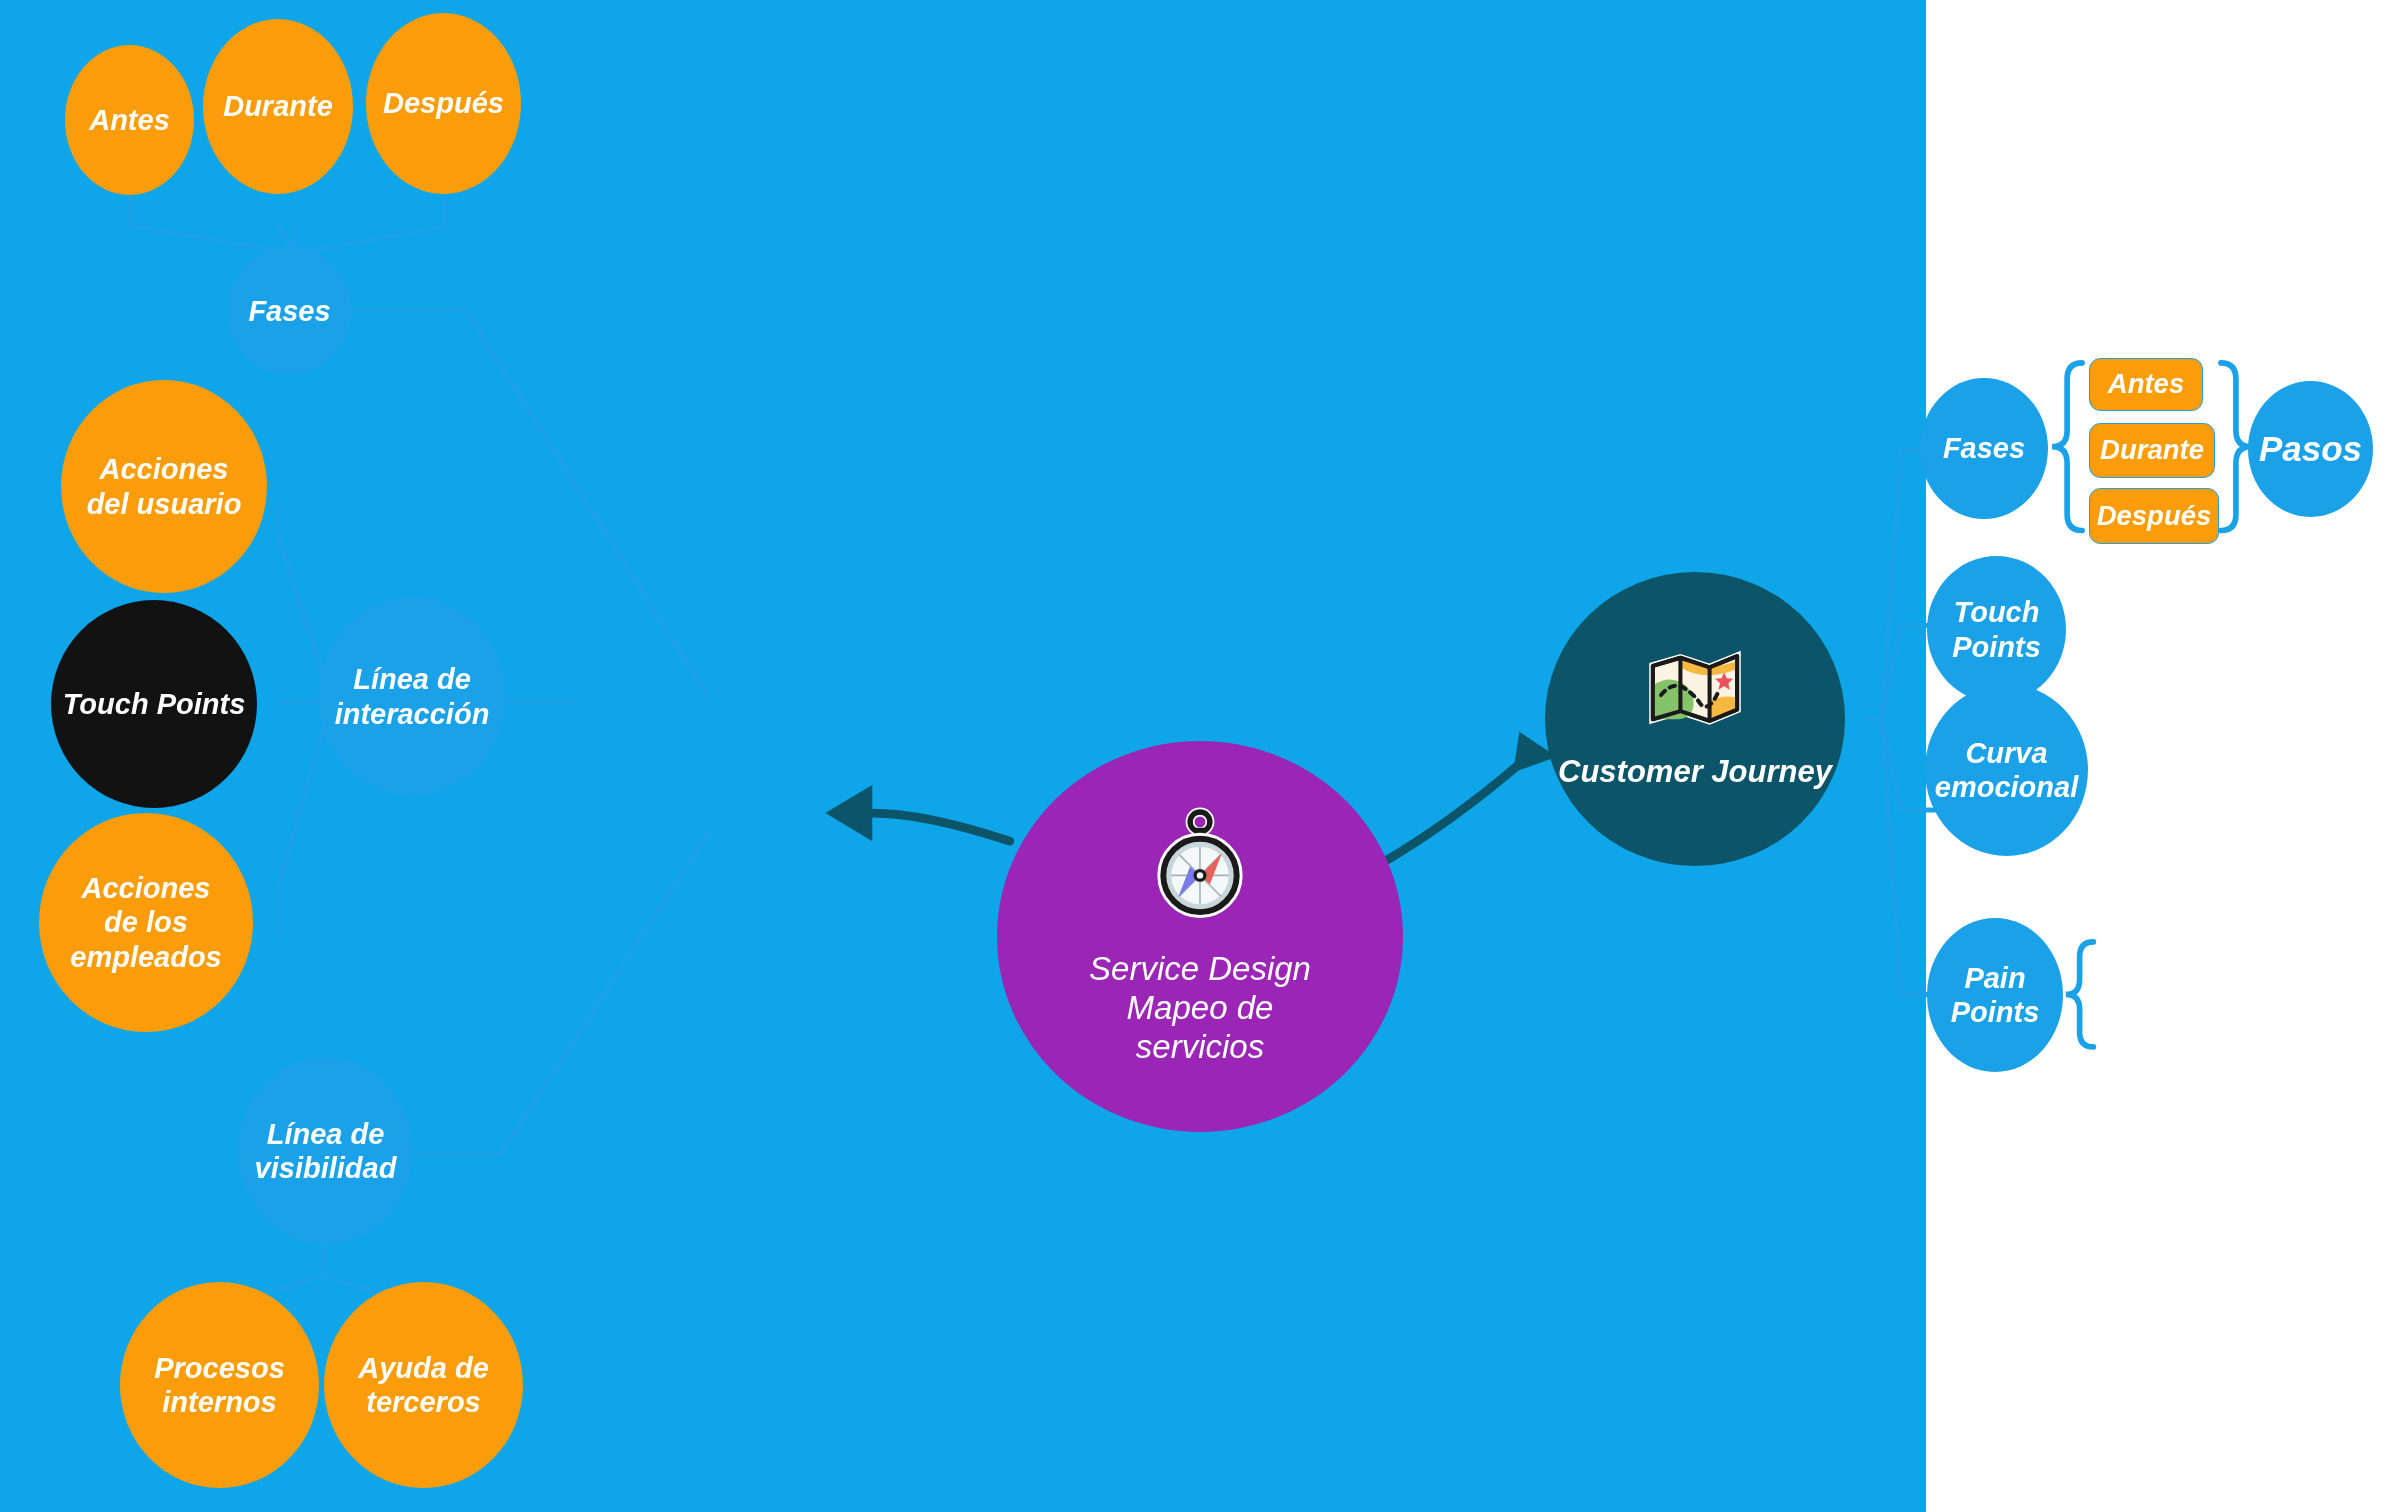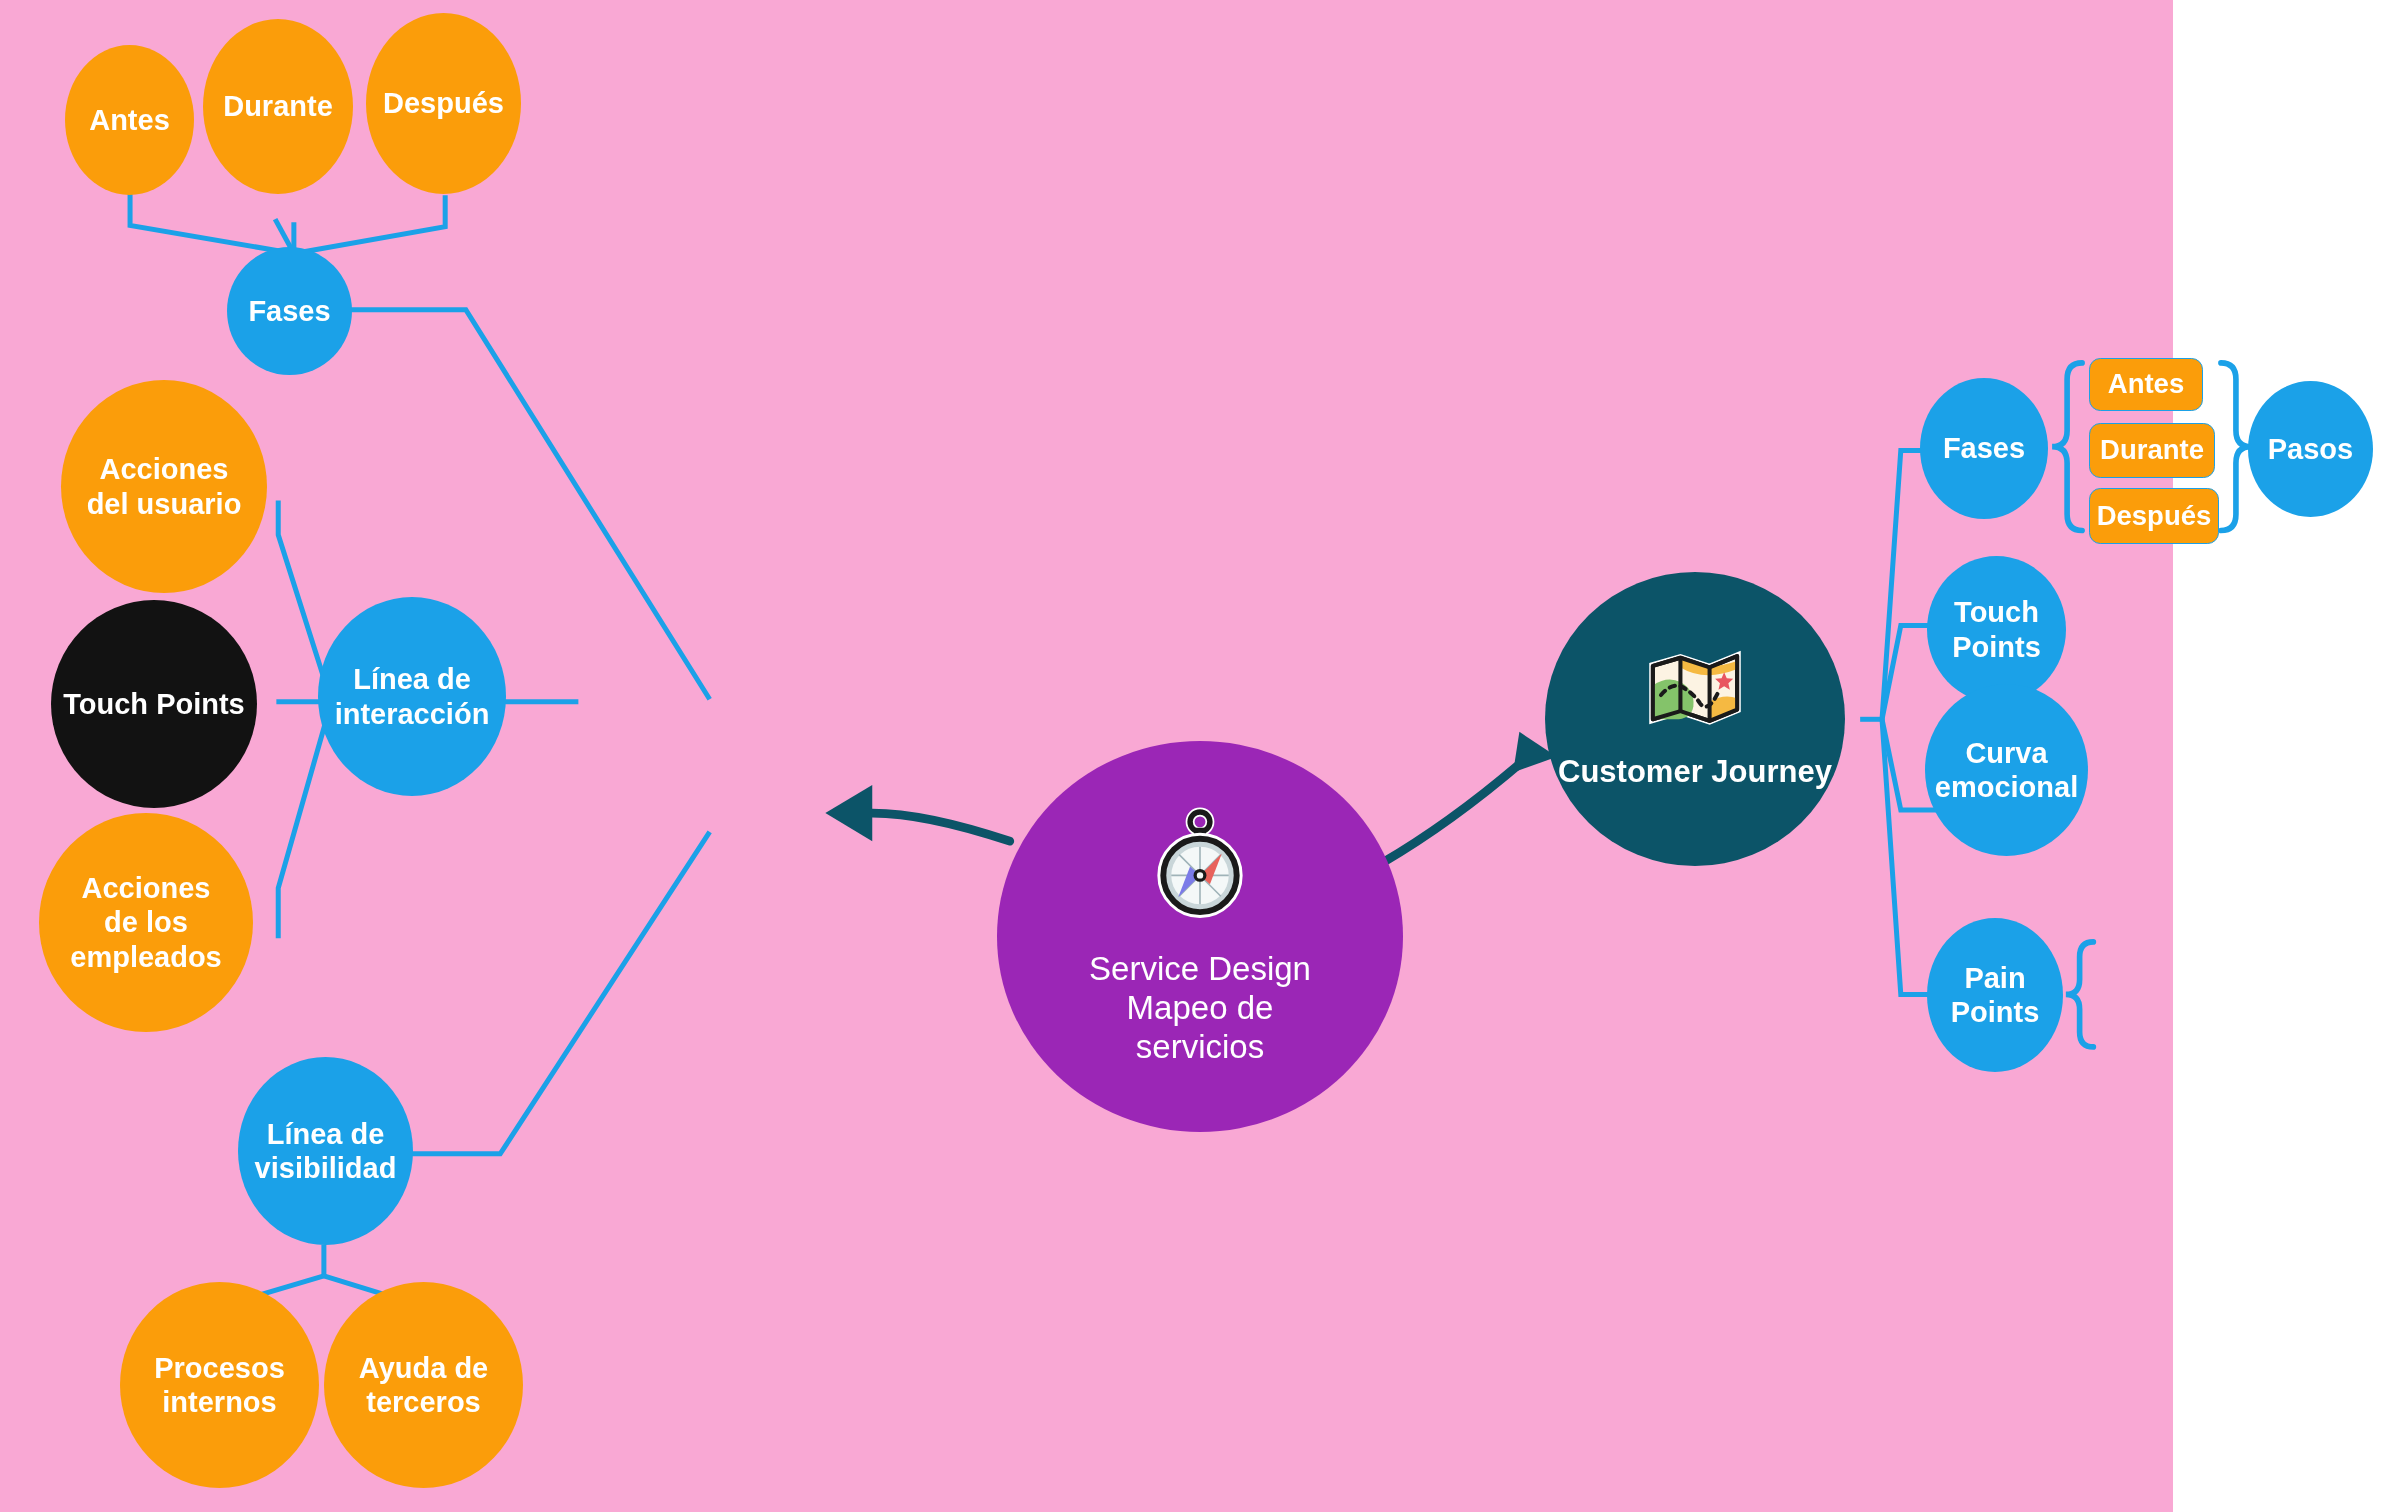--- a/index.html
+++ b/index.html
@@ -1,17 +1,17 @@
 <!DOCTYPE html>
 <html style="font-size:10px"><head>
 <meta charset="utf-8">
 <style>
   html,body{margin:0;padding:0;background:#ffffff;}
   body{width:2401px;height:1513px;overflow:hidden;font-family:"Liberation Sans",sans-serif;}
-  #stage{position:relative;width:2173px;height:1513px;background:#f9a8d4;}
+  #stage{position:relative;width:1926px;height:1513px;background:#0ea5e9;font-style:italic;}
   #wires{position:absolute;left:0;top:0;width:2401px;height:1513px;}
   .node{position:absolute;display:flex;align-items:center;justify-content:center;text-align:center;
         color:#ffffff;font-weight:700;line-height:1.18;box-sizing:border-box;}
   .ell{border-radius:50%;}
   .orange{background:#FB9D0A;}
   .blue{background:#1BA1E8;}
   .teal{background:#0C5468;}
   .purple{background:#9B26B6;}
   .black{background:#121212;}
   .box{border-radius:11.3px;background:#FB9D0A;border:1.9px solid #1BA1E8;}
@@ -189,21 +189,21 @@
   </div>
 
   <div class="node box" style="left:2089px;top:423px;width:126px;height:55px;font-size:27.5px;">
     <span>Durante</span>
   </div>
 
   <div class="node box" style="left:2089px;top:488px;width:130px;height:56px;font-size:27.5px;">
     <span>Después</span>
   </div>
 
-  <div class="node ell blue" style="left:2248px;top:381px;width:125px;height:136px;font-size:29px;">
+  <div class="node ell blue" style="left:2248px;top:381px;width:125px;height:136px;font-size:35px;">
     <span>Pasos</span>
   </div>
 
   <div class="node ell blue hub" style="left:1927px;top:556px;width:139px;height:147px;font-size:29px;">
     <span>Touch</span>
     <span>Points</span>
   </div>
 
   <div class="node ell blue hub" style="left:1925px;top:684px;width:163px;height:172px;font-size:29px;">
     <span>Curva</span>

